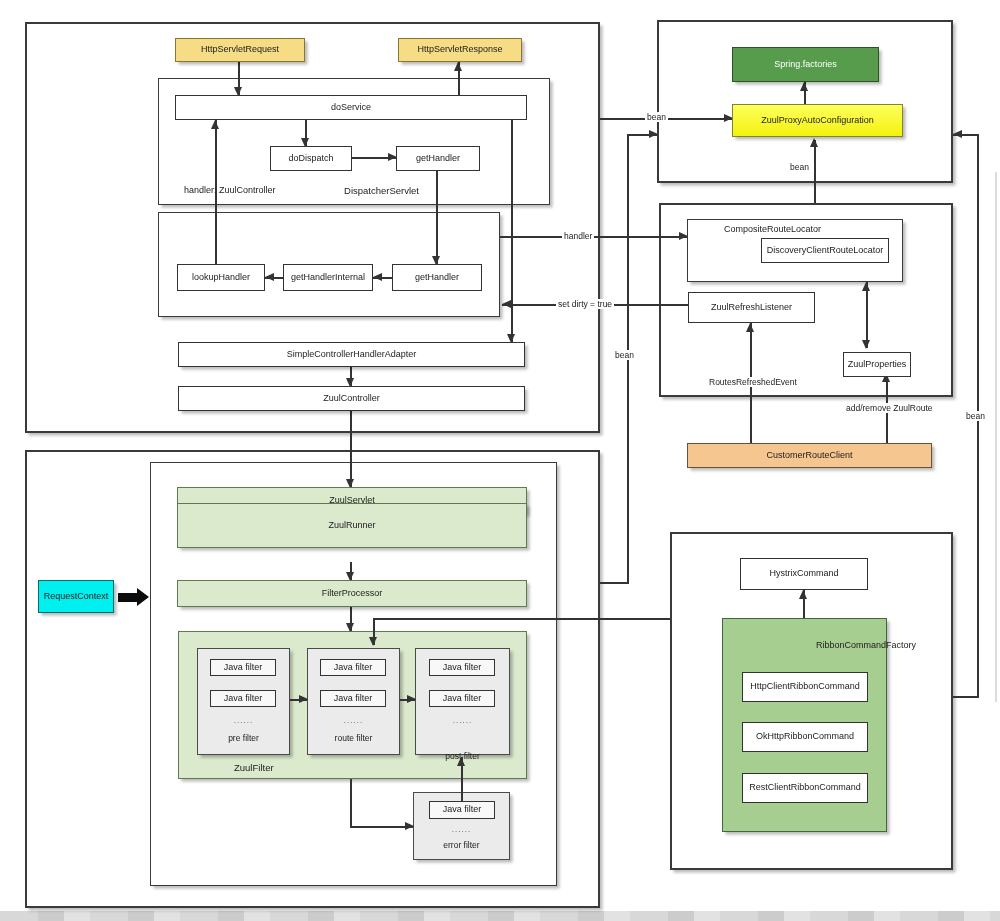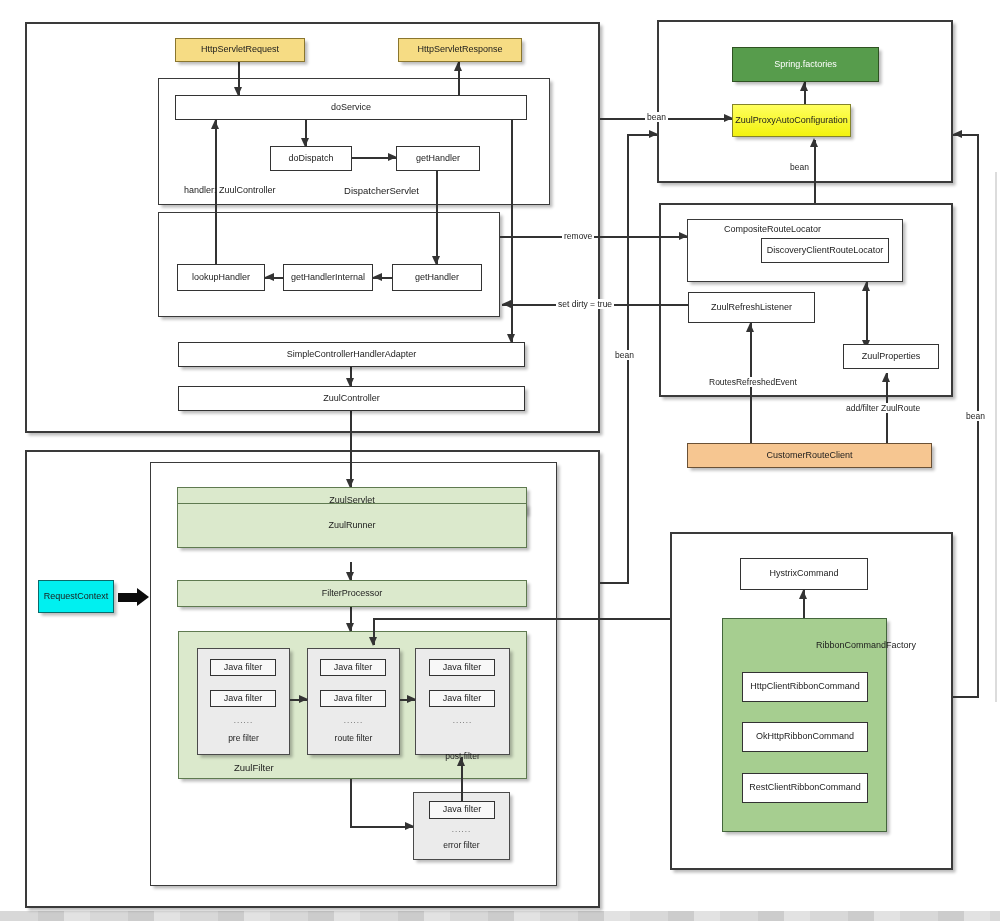--- a/index.html
+++ b/index.html
@@ -196,38 +196,38 @@
   <div class="dots" style="left:307px;top:716px;width:93px">......</div>
   <div class="dots" style="left:415px;top:716px;width:95px">......</div>
   <div class="dots" style="left:413px;top:825px;width:97px">......</div>
 
   <div class="gname" style="left:197px;top:733px;width:93px">pre filter</div>
   <div class="gname" style="left:307px;top:733px;width:93px">route filter</div>
   <div class="gname" style="left:415px;top:751px;width:95px">post filter</div>
   <div class="gname" style="left:413px;top:840px;width:97px">error filter</div>
 
   <div class="box shadow" style="left:732px;top:47px;width:147px;height:35px;background:var(--sgreen);border-color:var(--sgreenb);color:#ffffff">Spring.factories</div>
-  <div class="box shadow" style="left:732px;top:104px;width:119px;height:33px;background:linear-gradient(#ffff5e,#f2f20e);border-color:var(--byellowb)">ZuulProxyAutoConfiguration</div>
+  <div class="box shadow" style="left:732px;top:104px;width:171px;height:33px;background:linear-gradient(#ffff5e,#f2f20e);border-color:var(--byellowb)">ZuulProxyAutoConfiguration</div>
   <div class="box" style="left:761px;top:238px;width:128px;height:25px">DiscoveryClientRouteLocator</div>
   <div class="box" style="left:688px;top:292px;width:127px;height:31px">ZuulRefreshListener</div>
-  <div class="box" style="left:843px;top:344px;width:96px;height:25px">ZuulProperties</div>
+  <div class="box" style="left:843px;top:352px;width:68px;height:25px">ZuulProperties</div>
   <div class="box shadow" style="left:687px;top:443px;width:245px;height:25px;background:var(--orange);border-color:var(--orangeb)">CustomerRouteClient</div>
   <div class="box" style="left:740px;top:558px;width:128px;height:32px">HystrixCommand</div>
   <div class="box" style="left:742px;top:672px;width:126px;height:30px">HttpClientRibbonCommand</div>
   <div class="box" style="left:742px;top:722px;width:126px;height:30px">OkHttpRibbonCommand</div>
   <div class="box" style="left:742px;top:773px;width:126px;height:30px">RestClientRibbonCommand</div>
 
   <div class="clabel center" style="left:270px;top:185px;width:120px">DispatcherServlet</div>
   <div class="clabel" style="left:155px;top:185px;width:115px;font-size:9px">handler: ZuulController</div>
   <div class="clabel" style="left:205px;top:762px">ZuulFilter</div>
   <div class="clabel" style="left:695px;top:224px;font-size:9px">CompositeRouteLocator</div>
   <div class="clabel center" style="left:722px;top:640px;width:165px;font-size:9px">RibbonCommandFactory</div>
 
-  <div class="elabel" style="left:562px;top:231px">remove</div>
+  <div class="elabel" style="left:562px;top:231px">handler</div>
   <div class="elabel" style="left:556px;top:299px">set dirty = true</div>
   <div class="elabel" style="left:645px;top:112px">bean</div>
   <div class="elabel" style="left:788px;top:162px">bean</div>
   <div class="elabel" style="left:613px;top:350px">bean</div>
   <div class="elabel" style="left:964px;top:411px">bean</div>
   <div class="elabel" style="left:707px;top:377px">RoutesRefreshedEvent</div>
-  <div class="elabel" style="left:844px;top:403px">add/filter ZuulRoute</div>
+  <div class="elabel" style="left:844px;top:403px">add/remove ZuulRoute</div>
 
 </div>
 
 </body></html>

